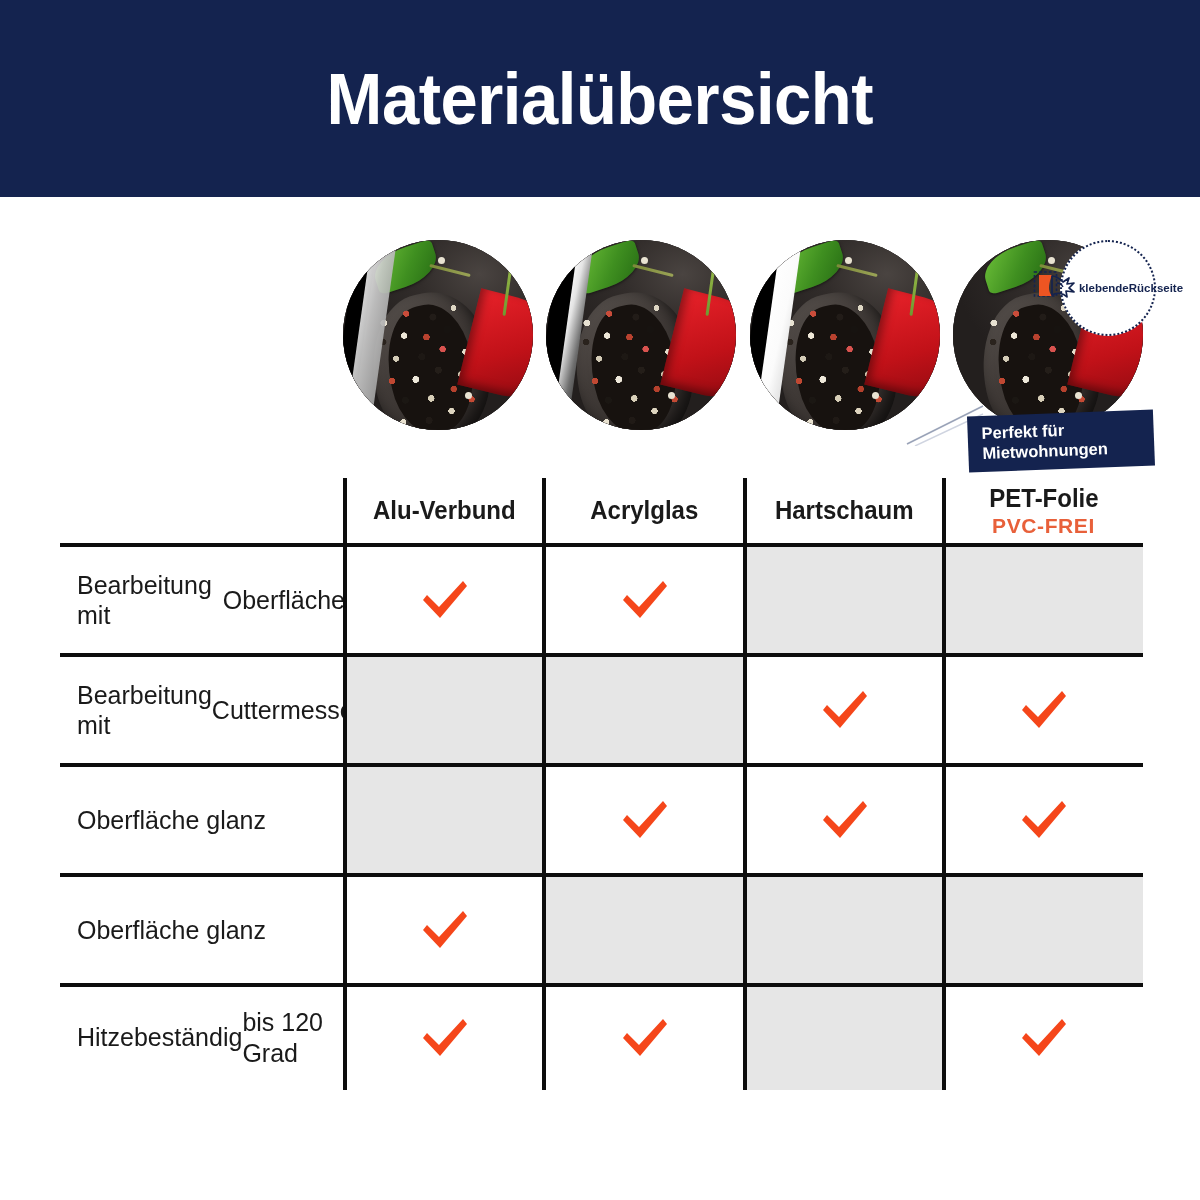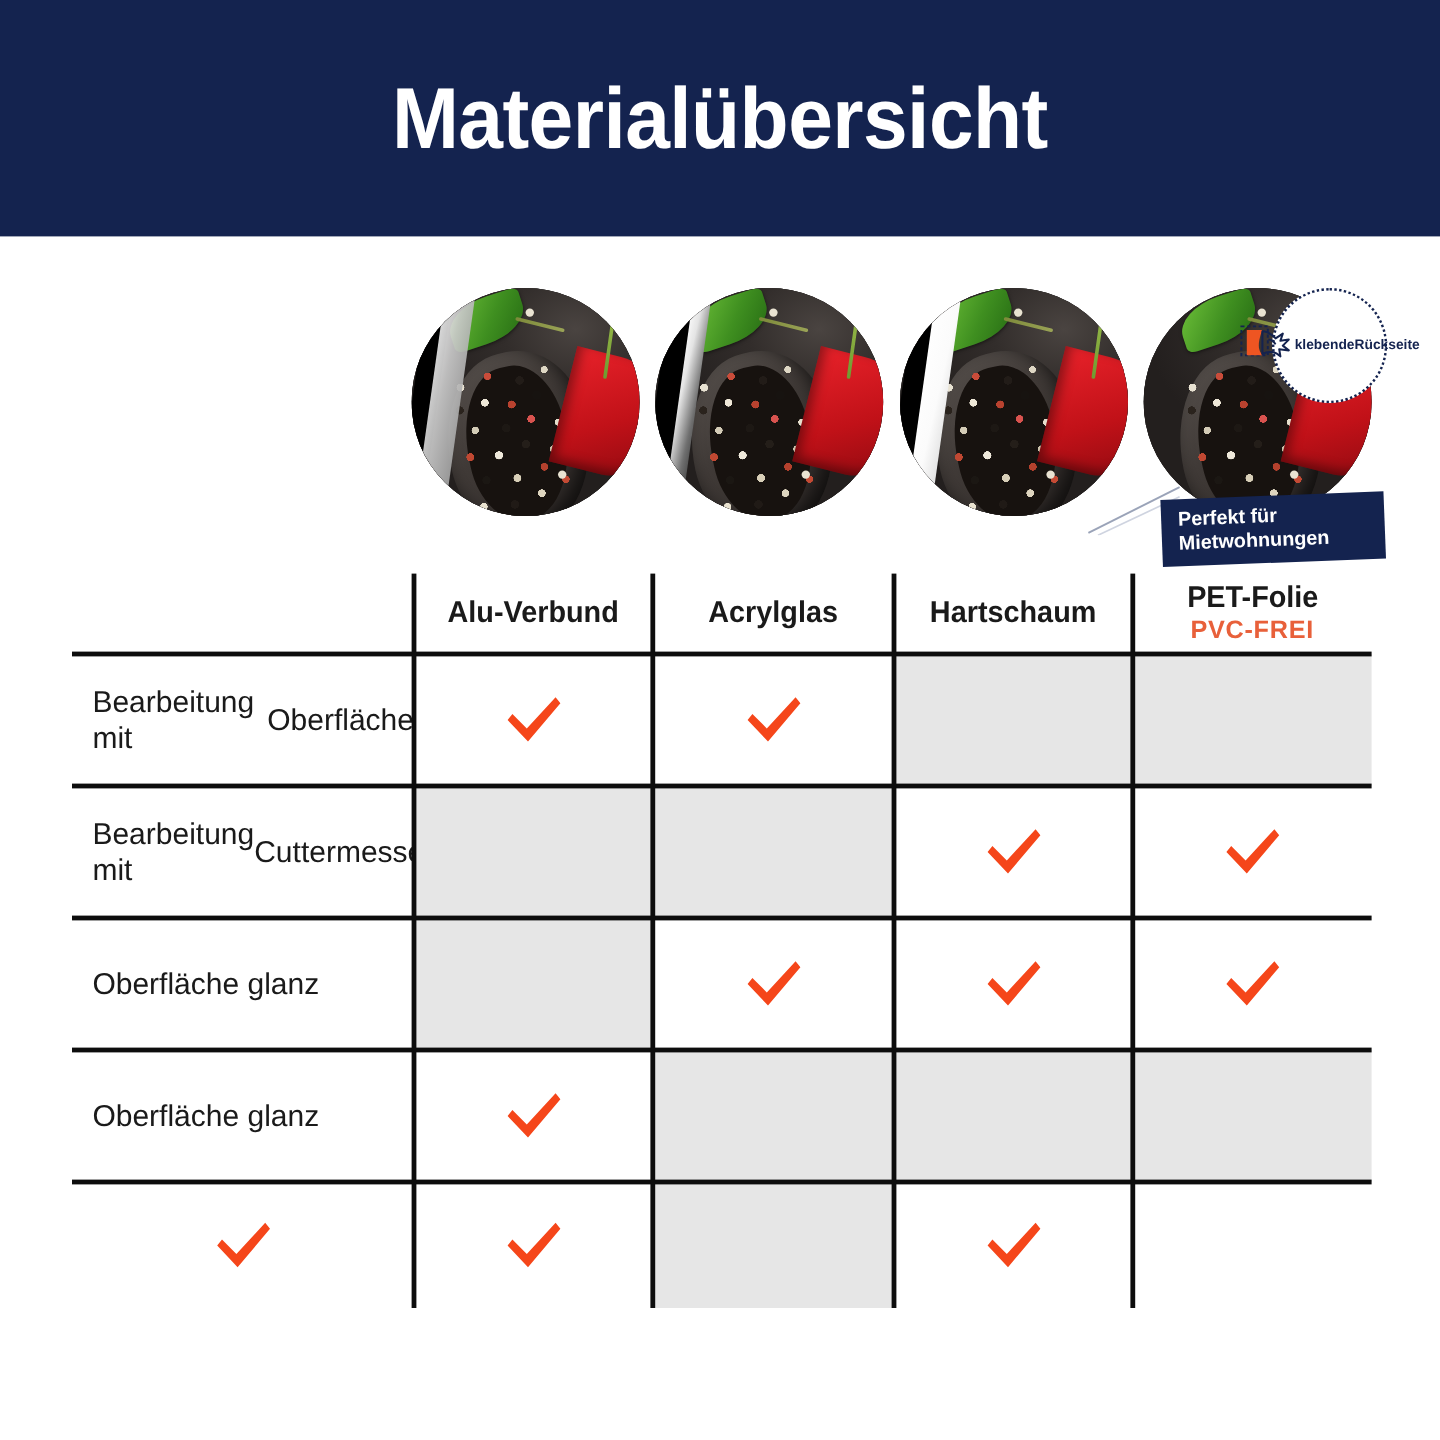--- a/index.html
+++ b/index.html
@@ -493,20 +493,24 @@
         <div>Oberfläche glanz</div>
       </div>
       <div class="cell center">
         <svg width="52" height="44" viewBox="0 0 52 44">
           <path d="M4 22 L8 17 L20 29 L44 3 L48 8 L21 40 Z" fill="#f5461a"></path>
         </svg>
       </div>
       <div class="cell center shaded"></div>
       <div class="cell center shaded"></div>
       <div class="cell center shaded"></div>
+      <div class="cell row-label">
+        <div>Hitzebeständig</div>
+        <div>bis 120 Grad</div>
+      </div>
       <div class="cell center">
         <svg width="52" height="44" viewBox="0 0 52 44">
           <path d="M4 22 L8 17 L20 29 L44 3 L48 8 L21 40 Z" fill="#f5461a"></path>
         </svg>
       </div>
       <div class="cell center">
         <svg width="52" height="44" viewBox="0 0 52 44">
           <path d="M4 22 L8 17 L20 29 L44 3 L48 8 L21 40 Z" fill="#f5461a"></path>
         </svg>
       </div>

